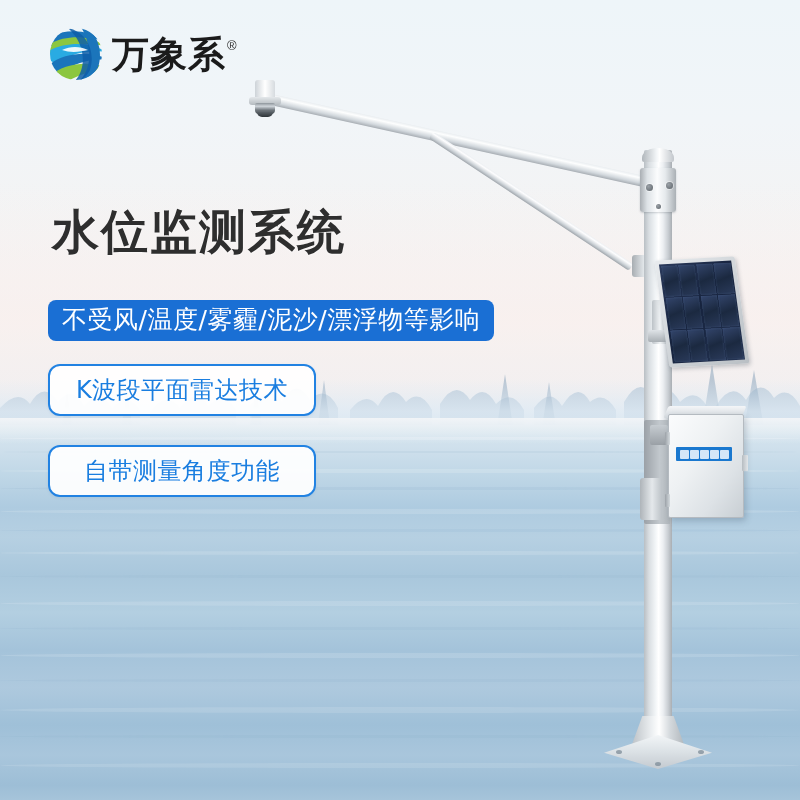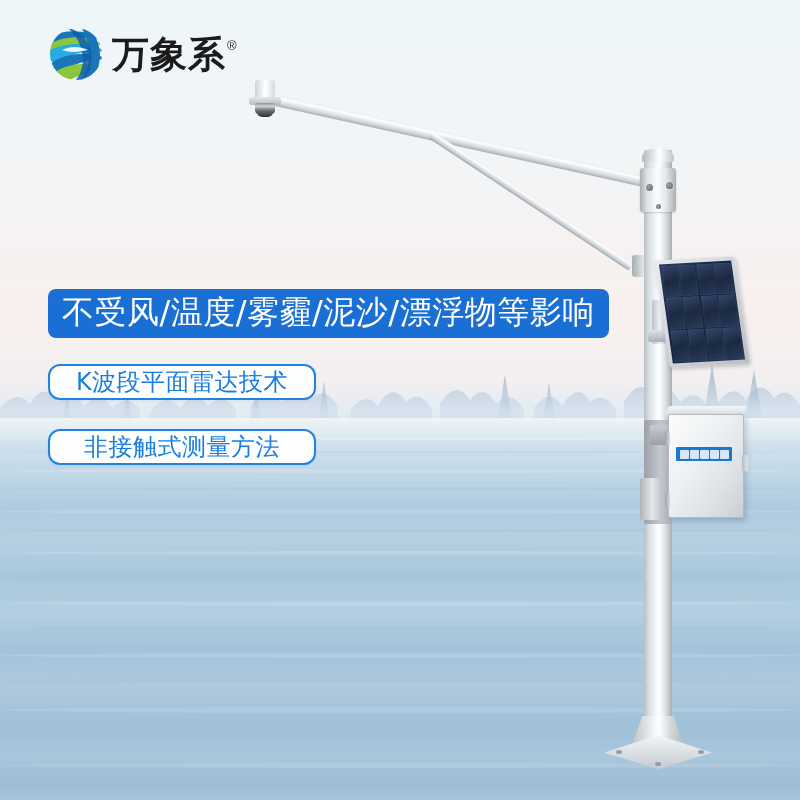--- a/index.html
+++ b/index.html
@@ -65,31 +65,31 @@
 
   
   .headline {
     position:absolute; left:52px; top:208px;
     font-size:47px; font-weight:bold; color:#2e2e2e;
     letter-spacing:2px; line-height:1;
     font-family:"DejaVu Sans","Liberation Sans",sans-serif;
     text-shadow:0 1px 2px rgba(255,255,255,.6);
   }
   .subbanner {
-    position:absolute; left:48px; top:289px;
+    position:absolute; left:48px; top:300px;
     background:#1a6fd4; color:#ffffff;
     border-radius:8px;
     padding:7px 14px 8px 14px;
-    font-size:32px; letter-spacing:.5px; line-height:1.05;
+    font-size:25px; letter-spacing:.5px; line-height:1.05;
     font-family:"DejaVu Sans","Liberation Sans",sans-serif;
     white-space:nowrap;
   }
   .features { position:absolute; left:48px; top:364px; }
   .feat {
-    width:268px; height:36px;
+    width:268px; height:52px;
     margin-bottom:29px;
     background:rgba(255,255,255,.93);
     border:2px solid #2182e2;
     border-radius:12px;
     display:flex; align-items:center; justify-content:center;
     color:#1a7ee0; font-size:24px; letter-spacing:.5px;
     font-family:"DejaVu Sans","Liberation Sans",sans-serif;
     box-shadow:0 1px 3px rgba(60,110,160,.10);
   }
 
@@ -398,20 +398,21 @@
           <path d="M14,24 C22,20 32,20 40,24 C32,26 22,27 14,24 Z" fill="#ffffff" opacity=".9"></path>
         </g>
       </svg>
     </div>
     <div class="logo-text">
       <div class="logo-cn">万象系</div>
       <div class="logo-r">®</div>
     </div>
   </div>
 
+  <div class="headline">水位监测系统</div>
   <div class="subbanner">不受风/温度/雾霾/泥沙/漂浮物等影响</div>
 
   <div class="features">
     <div class="feat">K波段平面雷达技术</div>
-    <div class="feat">非接触式测量方法</div>
+    <div class="feat">自带测量角度功能</div>
   </div>
 
 </div>
 
 </body></html>

